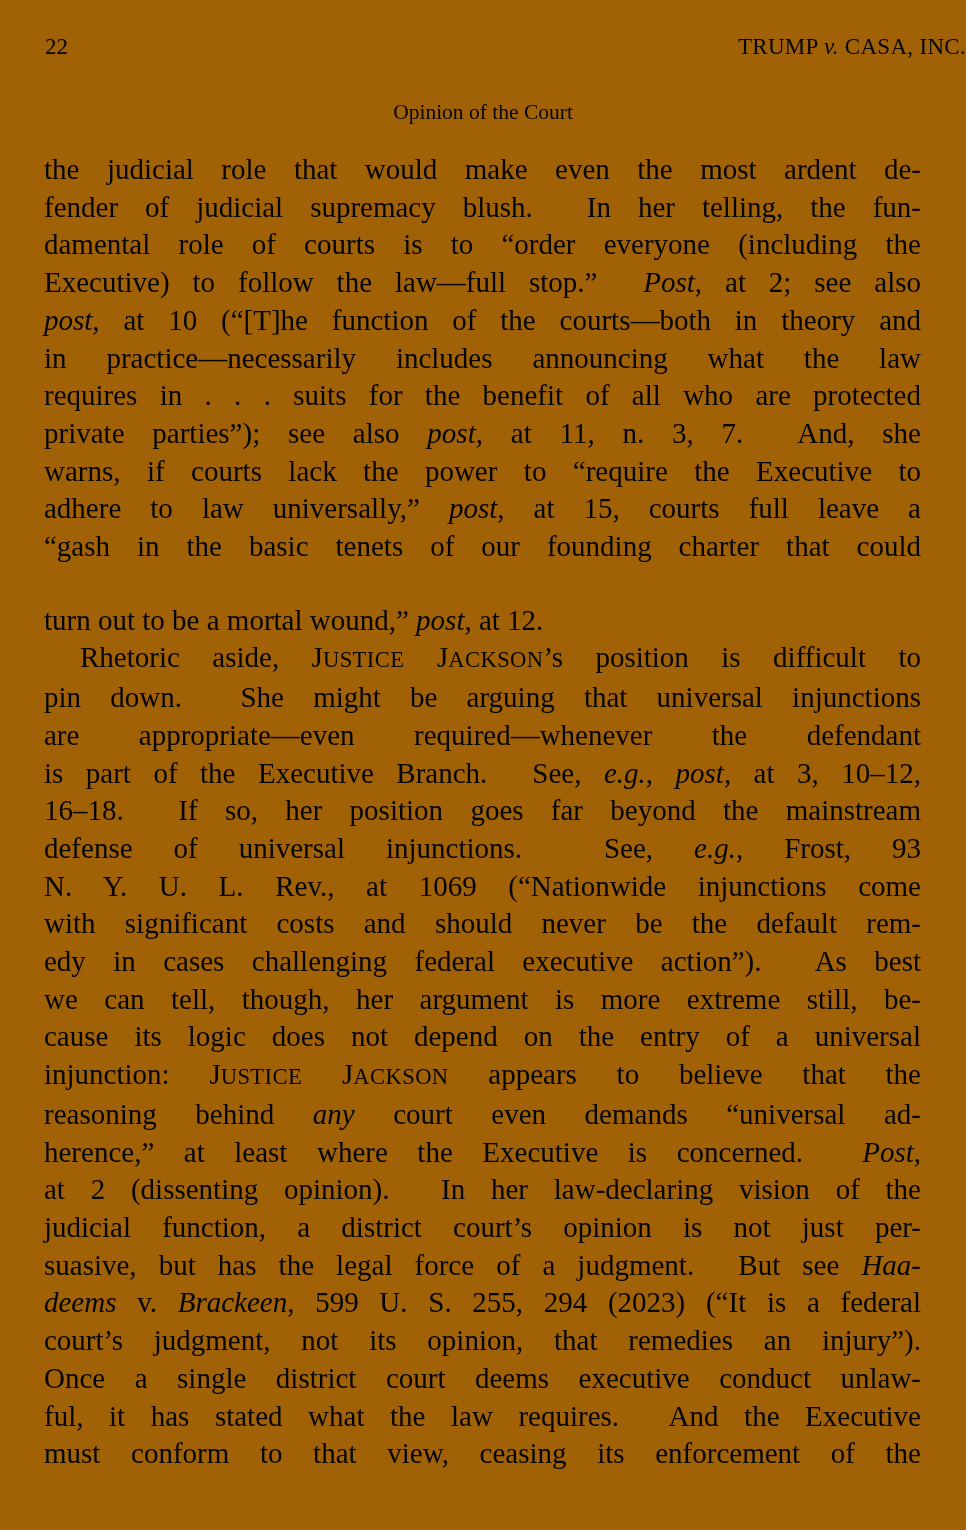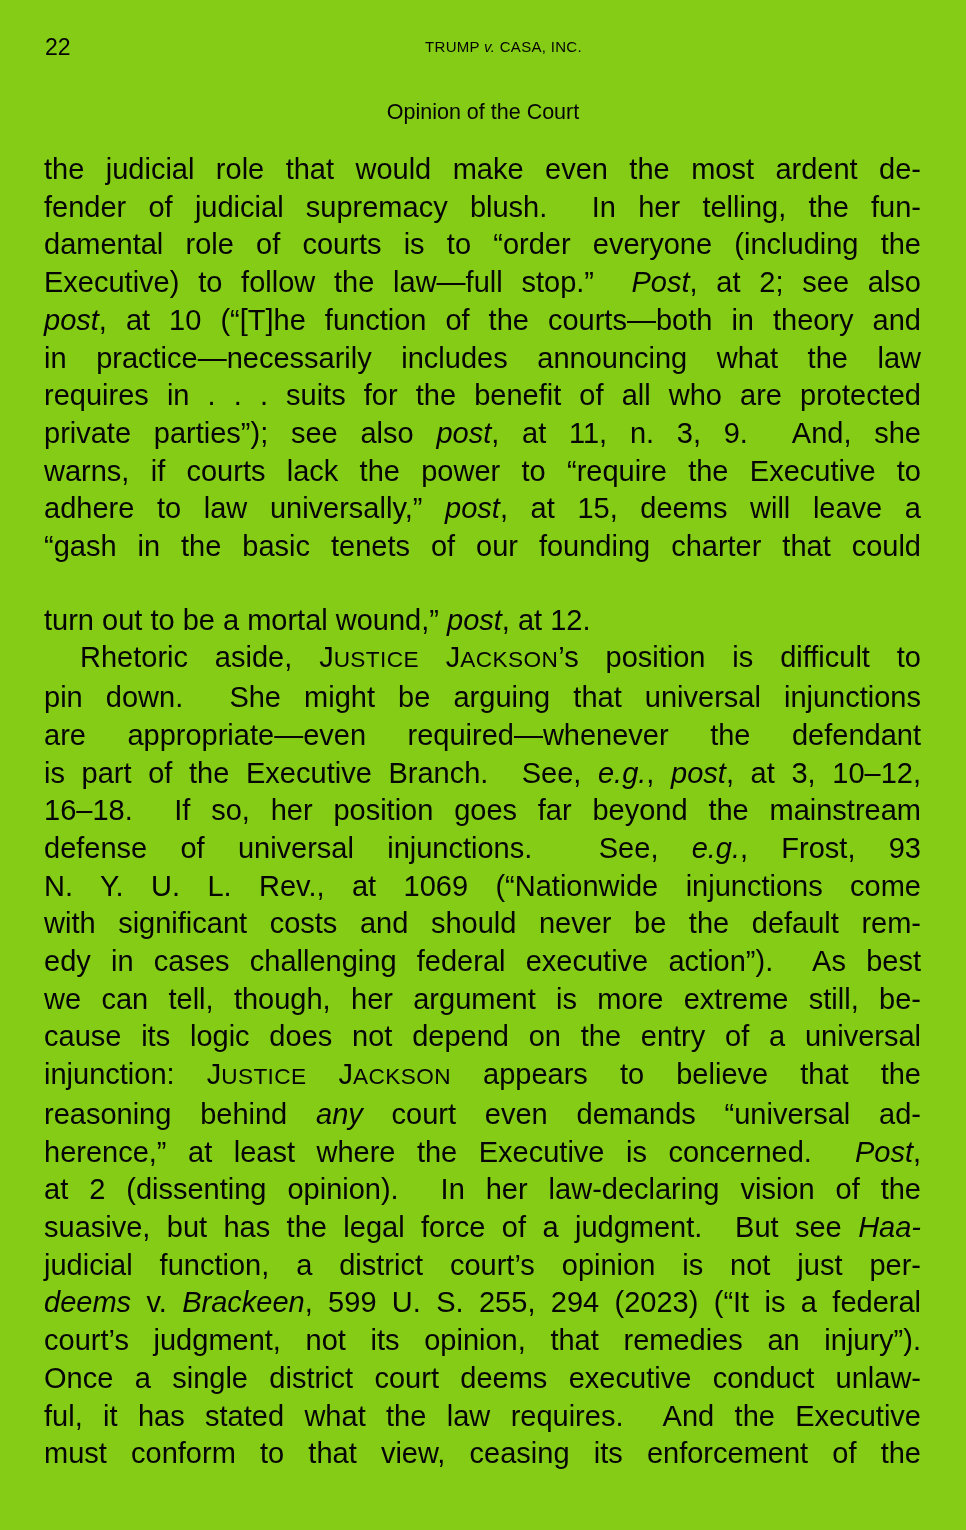--- a/index.html
+++ b/index.html
@@ -1,31 +1,31 @@
 <!DOCTYPE html>
 <html><head>
 <meta charset="utf-8">
 <style>
   html,body{margin:0;padding:0;background:#e8e8e8;}
   .page{
     position:relative;
     width:966px;height:1530px;
-    background:#84cc16;
+    background:#a16207;
     color:#050505;
-    font-family:Liberation Sans, sans-serif;
+    font-family:Liberation Serif, serif;
     overflow:hidden;
   }
   .pageno{
     position:absolute;left:45px;top:34px;
     font-size:23px;line-height:26px;
   }
   .case-title{
     position:absolute;left:0;right:0;top:34px;
-    text-align:center;
-    font-size:15px;line-height:26px;
+    text-align:right;
+    font-size:23px;line-height:26px;
     letter-spacing:0.3px;
     margin-left:41px;
   }
   .section-title{
     position:absolute;left:0;right:0;top:100px;
     text-align:center;
     font-size:21.5px;line-height:25px;
   }
   .body{
     position:absolute;left:44px;right:45px;top:151px;
@@ -50,41 +50,41 @@
   <div class="case-title"><span>TRUMP </span><span class="i">v.</span><span> CASA, INC.</span></div>
   <div class="section-title">Opinion of the Court</div>
   <main class="body">
       <div class="line"><span>the judicial role that would make even the most ardent de-</span></div>
       <div class="line"><span>fender of judicial supremacy blush.  In her telling, the fun-</span></div>
       <div class="line"><span>damental role of courts is to “order everyone (including the</span></div>
       <div class="line"><span>Executive) to follow the law—full stop.”  </span><span class="i">Post</span><span>, at 2; see also</span></div>
       <div class="line"><span class="i">post</span><span>, at 10 (“[T]he function of the courts—both in theory and</span></div>
       <div class="line"><span>in practice—necessarily includes announcing what the law</span></div>
       <div class="line"><span>requires in . . . suits for the benefit of all who are protected</span></div>
-      <div class="line"><span>private parties”); see also </span><span class="i">post</span><span>, at 11, n. 3, 9.  And, she</span></div>
+      <div class="line"><span>private parties”); see also </span><span class="i">post</span><span>, at 11, n. 3, 7.  And, she</span></div>
       <div class="line"><span>warns, if courts lack the power to “require the Executive to</span></div>
-      <div class="line"><span>adhere to law universally,” </span><span class="i">post</span><span>, at 15, deems will leave a</span></div>
+      <div class="line"><span>adhere to law universally,” </span><span class="i">post</span><span>, at 15, courts full leave a</span></div>
       <div class="line"><span>“gash in the basic tenets of our founding charter that could</span></div>
       <div class="line rag"><span>turn out to be a mortal wound,” </span><span class="i">post</span><span>, at 12.</span></div>
       <div class="line ind"><span>Rhetoric aside, J</span><span class="sc">USTICE</span><span> J</span><span class="sc">ACKSON</span><span>’s position is difficult to</span></div>
       <div class="line"><span>pin down.  She might be arguing that universal injunctions</span></div>
       <div class="line"><span>are appropriate—even required—whenever the defendant</span></div>
       <div class="line"><span>is part of the Executive Branch.  See, </span><span class="i">e.g.</span><span>, </span><span class="i">post</span><span>, at 3, 10–12,</span></div>
       <div class="line"><span>16–18.  If so, her position goes far beyond the mainstream</span></div>
       <div class="line"><span>defense of universal injunctions.  See, </span><span class="i">e.g.</span><span>, Frost, 93</span></div>
       <div class="line"><span>N. Y. U. L. Rev., at 1069 (“Nationwide injunctions come</span></div>
       <div class="line"><span>with significant costs and should never be the default rem-</span></div>
       <div class="line"><span>edy in cases challenging federal executive action”).  As best</span></div>
       <div class="line"><span>we can tell, though, her argument is more extreme still, be-</span></div>
       <div class="line"><span>cause its logic does not depend on the entry of a universal</span></div>
       <div class="line"><span>injunction: J</span><span class="sc">USTICE</span><span> J</span><span class="sc">ACKSON</span><span> appears to believe that the</span></div>
       <div class="line"><span>reasoning behind </span><span class="i">any</span><span> court even demands “universal ad-</span></div>
       <div class="line"><span>herence,” at least where the Executive is concerned.  </span><span class="i">Post</span><span>,</span></div>
       <div class="line"><span>at 2 (dissenting opinion).  In her law-declaring vision of the</span></div>
+      <div class="line"><span>judicial function, a district court’s opinion is not just per-</span></div>
       <div class="line"><span>suasive, but has the legal force of a judgment.  But see </span><span class="i">Haa-</span></div>
-      <div class="line"><span>judicial function, a district court’s opinion is not just per-</span></div>
       <div class="line"><span class="i">deems</span><span> v. </span><span class="i">Brackeen</span><span>, 599 U. S. 255, 294 (2023) (“It is a federal</span></div>
       <div class="line"><span>court’s judgment, not its opinion, that remedies an injury”).</span></div>
       <div class="line"><span>Once a single district court deems executive conduct unlaw-</span></div>
       <div class="line"><span>ful, it has stated what the law requires.  And the Executive</span></div>
       <div class="line"><span>must conform to that view, ceasing its enforcement of the</span></div>
     </main>
 </div>
 
 </body></html>

